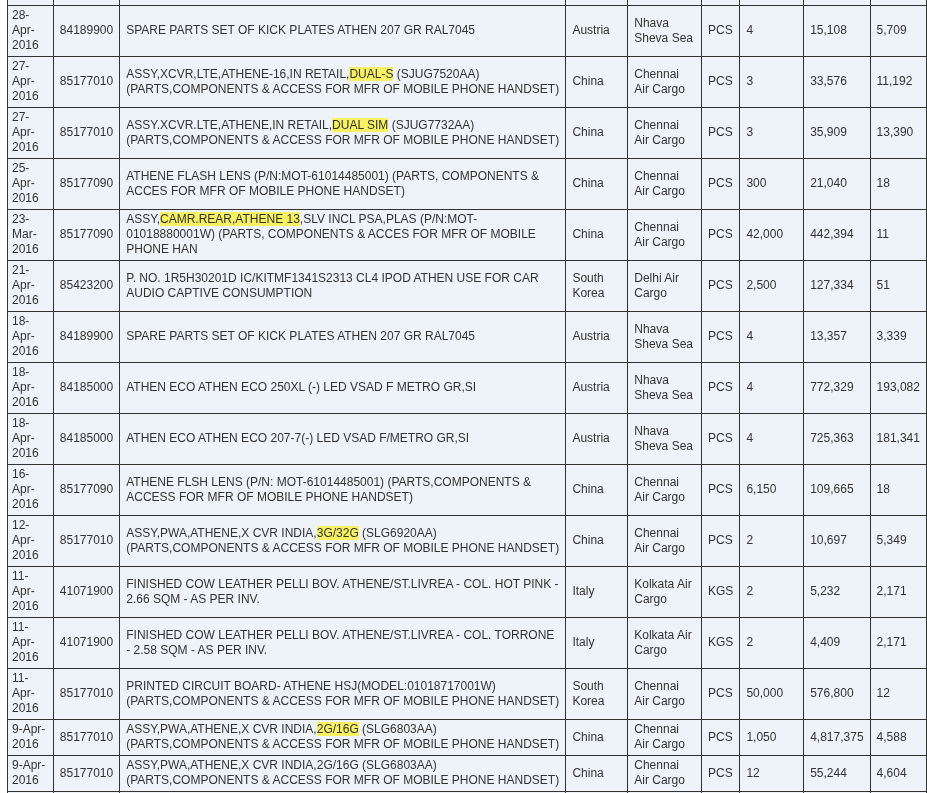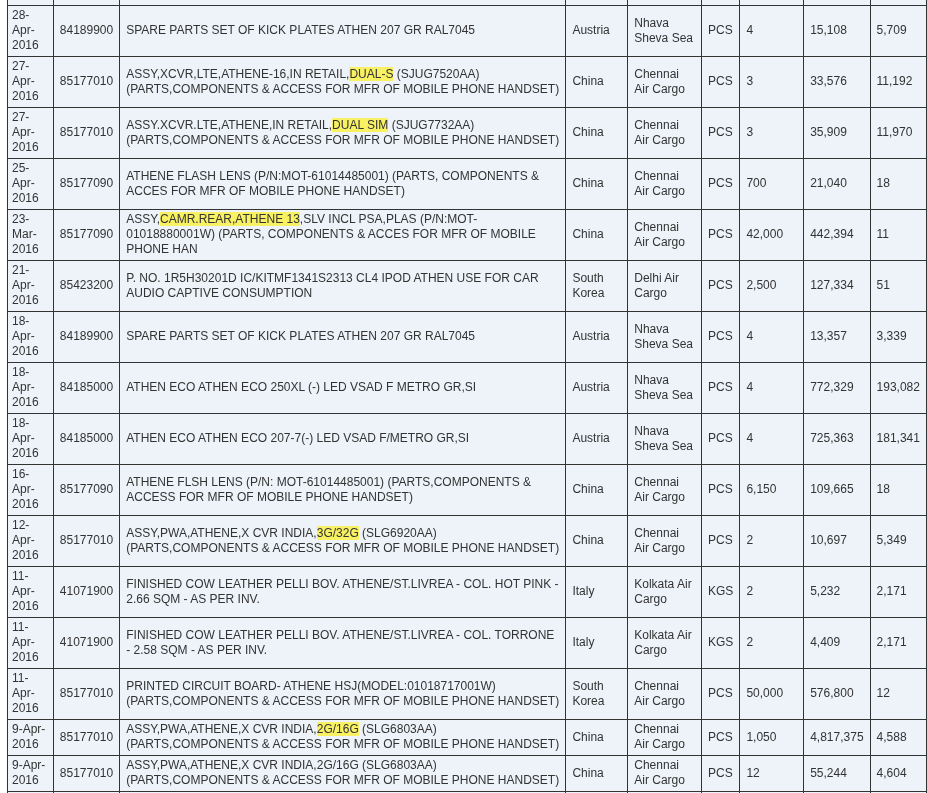--- a/index.html
+++ b/index.html
@@ -81,30 +81,30 @@
         </tr>
         <tr>
           <td class="c-date">27-Apr-2016</td>
           <td class="c-hs-code">85177010</td>
           <td class="c-description"><span>ASSY.XCVR.LTE,ATHENE,IN RETAIL,</span><span class="hl">DUAL SIM</span><span> (SJUG7732AA) (PARTS,COMPONENTS &amp; ACCESS FOR MFR OF MOBILE PHONE HANDSET)</span></td>
           <td class="c-country">China</td>
           <td class="c-port">Chennai Air Cargo</td>
           <td class="c-unit">PCS</td>
           <td class="c-quantity">3</td>
           <td class="c-value">35,909</td>
-          <td class="c-unit-value">11,970</td>
+          <td class="c-unit-value">13,390</td>
         </tr>
         <tr>
           <td class="c-date">25-Apr-2016</td>
           <td class="c-hs-code">85177090</td>
           <td class="c-description"><span>ATHENE FLASH LENS (P/N:MOT-61014485001) (PARTS, COMPONENTS &amp; ACCES FOR MFR OF MOBILE PHONE HANDSET)</span></td>
           <td class="c-country">China</td>
           <td class="c-port">Chennai Air Cargo</td>
           <td class="c-unit">PCS</td>
-          <td class="c-quantity">700</td>
+          <td class="c-quantity">300</td>
           <td class="c-value">21,040</td>
           <td class="c-unit-value">18</td>
         </tr>
         <tr>
           <td class="c-date">23-Mar-2016</td>
           <td class="c-hs-code">85177090</td>
           <td class="c-description"><span>ASSY,</span><span class="hl">CAMR.REAR,ATHENE 13</span><span>,SLV INCL PSA,PLAS (P/N:MOT-01018880001W) (PARTS, COMPONENTS &amp; ACCES FOR MFR OF MOBILE PHONE HAN</span></td>
           <td class="c-country">China</td>
           <td class="c-port">Chennai Air Cargo</td>
           <td class="c-unit">PCS</td>

